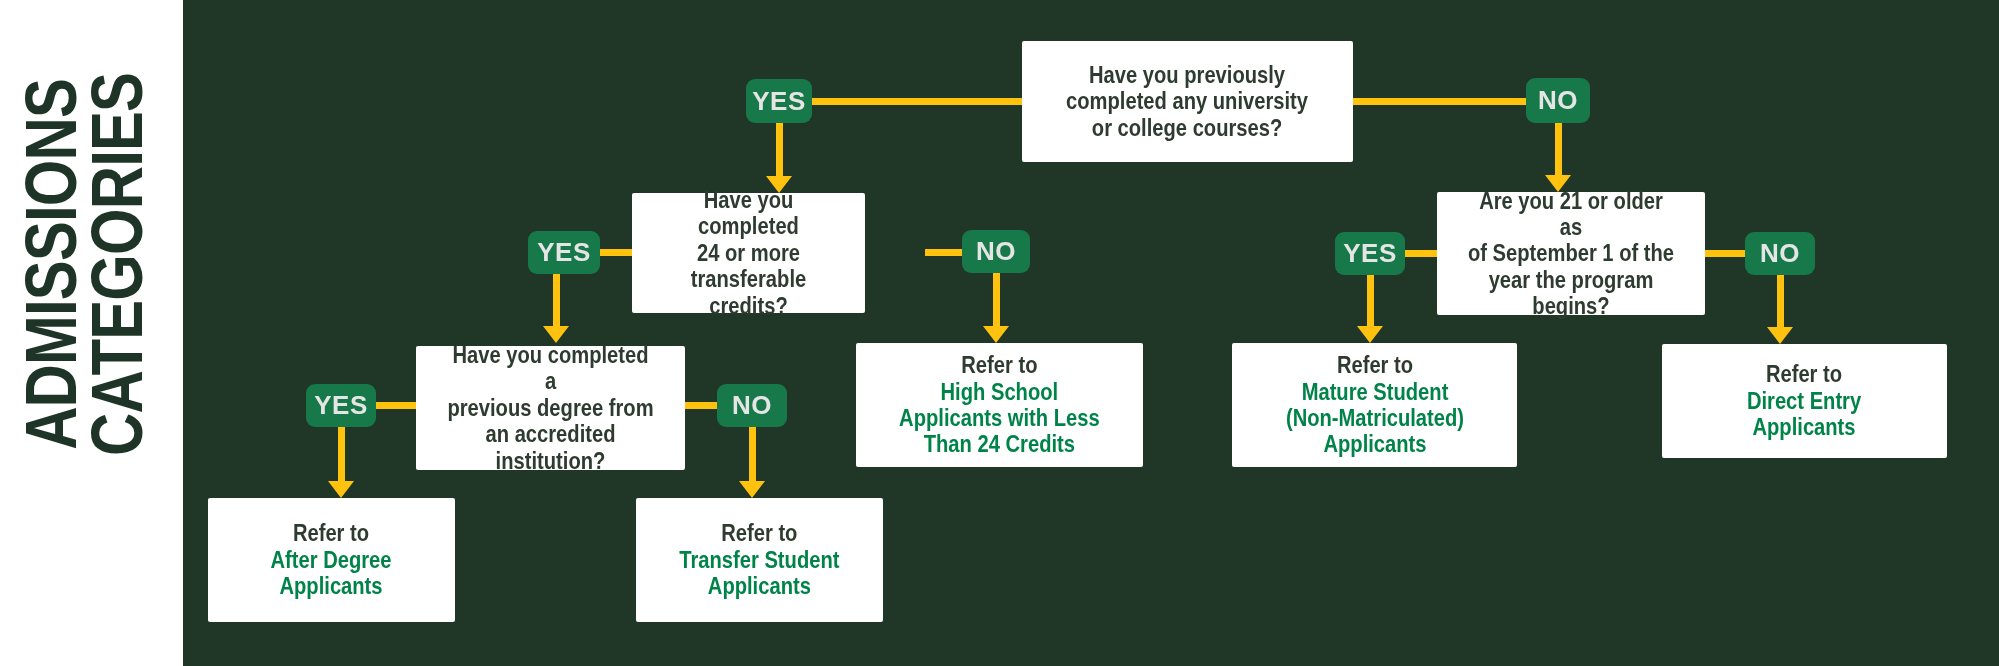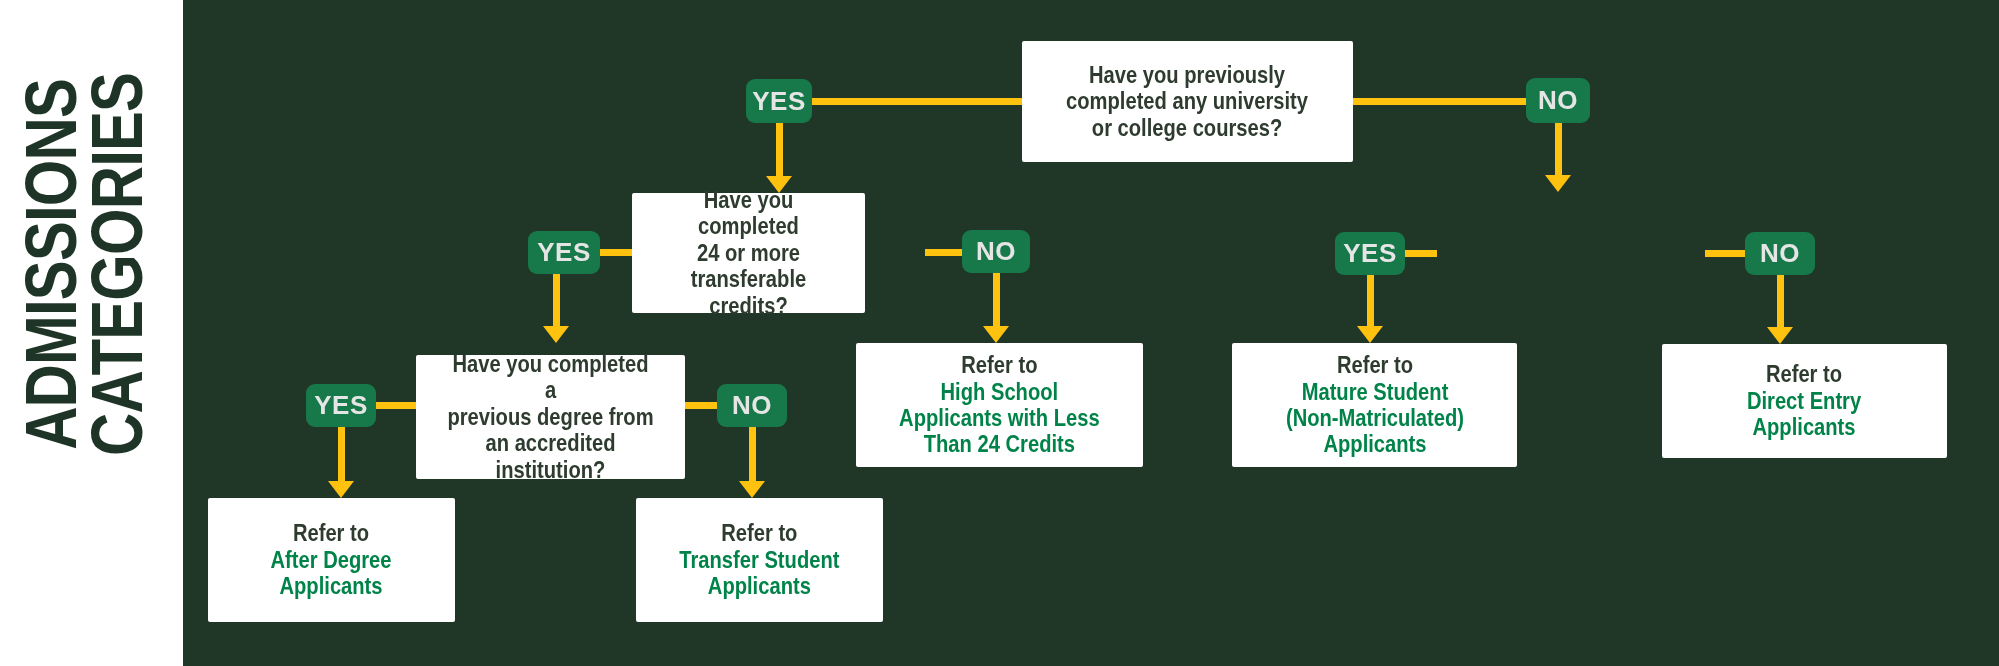--- a/index.html
+++ b/index.html
@@ -156,27 +156,33 @@
 or college courses?</div>
   </div>
 
   <div class="qbox" style="left:632px;top:193px;width:233px;height:120px">
     <div class="qtext">Have you completed
 24 or more
 transferable
 credits?</div>
   </div>
 
-  <div class="qbox" style="left:416px;top:355px;width:269px;height:124px">
+  <div class="qbox" style="left:416px;top:346px;width:269px;height:124px">
     <div class="qtext">Have you completed a
 previous degree from
 an accredited
 institution?</div>
   </div>
 
+  <div class="qbox" style="left:1437px;top:192px;width:268px;height:123px">
+    <div class="qtext">Are you 21 or older as
+of September 1 of the
+year the program
+begins?</div>
+  </div>
 
   <div class="badge" style="left:746px;top:79px;width:66px;height:44px">
     <span>YES</span>
   </div>
   <div class="badge" style="left:1526px;top:78px;width:64px;height:45px">
     <span>NO</span>
   </div>
 
   <div class="badge" style="left:528px;top:231px;width:72px;height:43px">
     <span>YES</span>

